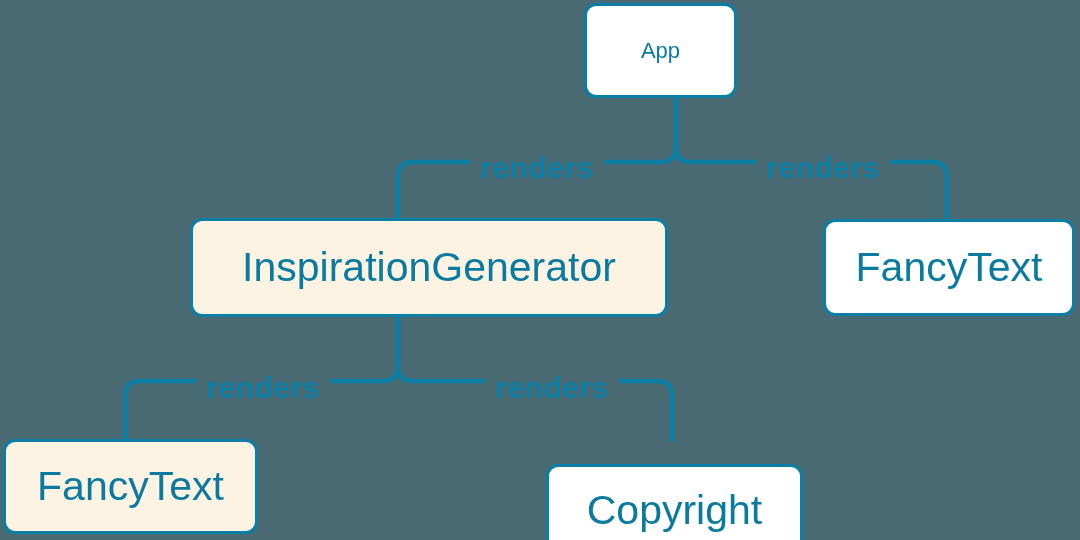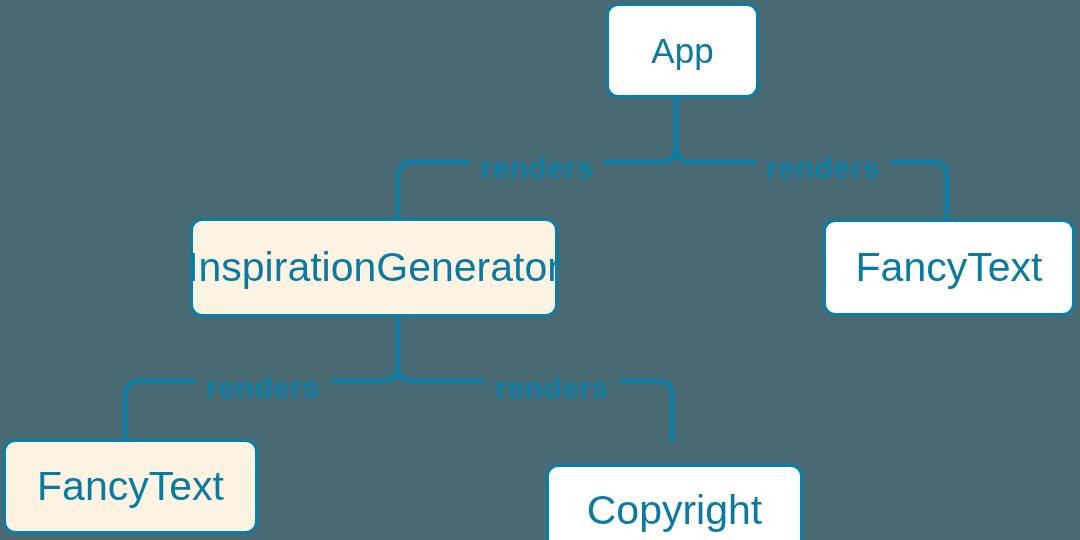--- a/index.html
+++ b/index.html
@@ -73,23 +73,23 @@
     <path d="M 676 98 L 676 147 Q 676 162 691 162 L 932 162 Q 947 162 947 177 L 947 219"></path>
     <path d="M 398 317 L 398 366 Q 398 381 383 381 L 140 381 Q 125 381 125 396 L 125 439"></path>
     <path d="M 398 317 L 398 366 Q 398 381 413 381 L 657 381 Q 672 381 672 396 L 672 440"></path>
   </svg>
 
   <div class="edge-label" style="left:537px; top:161px">renders</div>
   <div class="edge-label" style="left:823px; top:161px">renders</div>
   <div class="edge-label" style="left:263px; top:381px">renders</div>
   <div class="edge-label" style="left:552px; top:381px">renders</div>
 
-  <div class="node default" style="left:606px; top:3px; width:153px; height:95px; font-size:35px">App</div>
+  <div class="node default" style="left:584px; top:3px; width:153px; height:95px; font-size:22px">App</div>
 
-  <div class="node highlight" style="left:190px; top:218px; width:368px; height:99px; font-size:41px">InspirationGenerator</div>
+  <div class="node highlight" style="left:190px; top:218px; width:478px; height:99px; font-size:41px">InspirationGenerator</div>
 
   <div class="node default" style="left:823px; top:219px; width:252px; height:97px; font-size:41px">FancyText</div>
 
   <div class="node highlight" style="left:3px; top:439px; width:255px; height:95px; font-size:41px">FancyText</div>
 
   <div class="node default" style="left:546px; top:464px; width:257px; height:92px; font-size:41px">Copyright</div>
 
 </div>
 
 </body></html>

